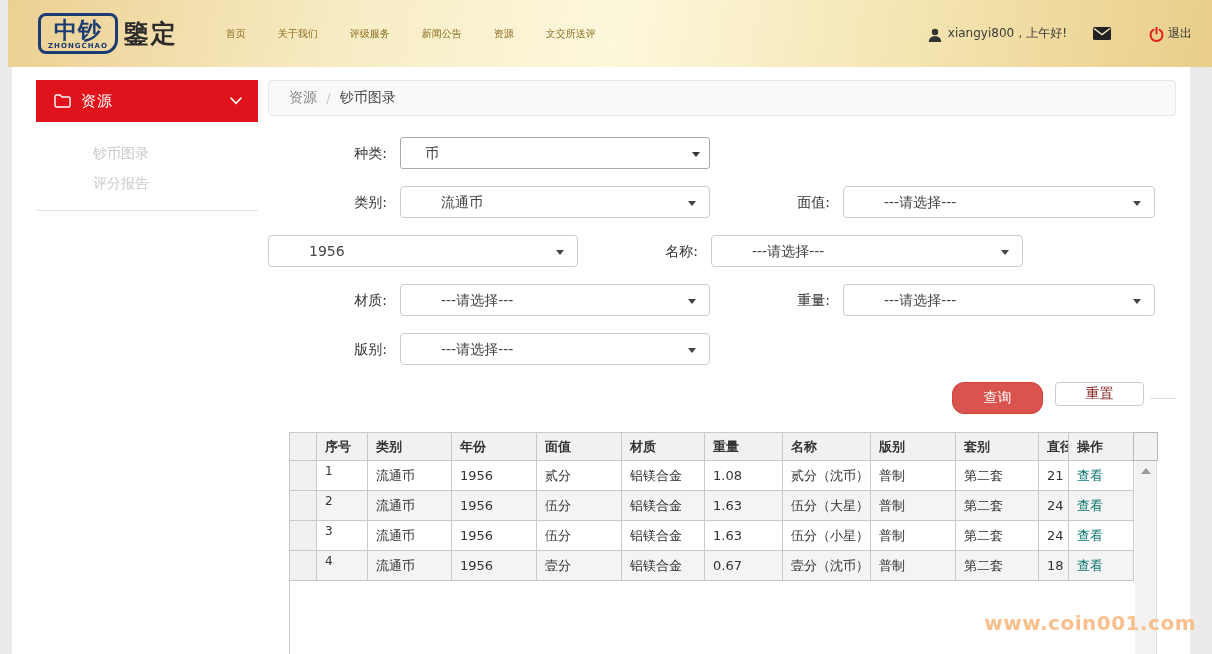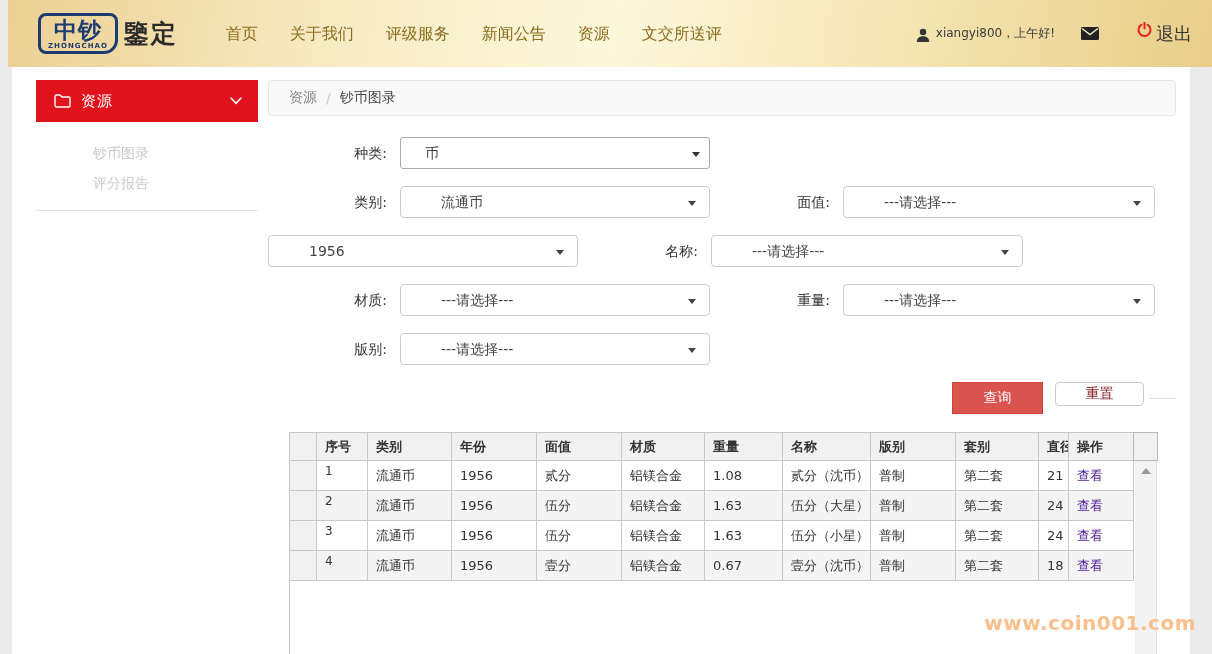--- a/index.html
+++ b/index.html
@@ -10,28 +10,28 @@
   .hdr { position:absolute; left:8px; top:0; width:1212px; height:67px;
     background:linear-gradient(100deg,#ecd093 0%,#f7ecc4 28%,#fdf7dc 50%,#f4e5b2 74%,#e9cd88 100%);
     display:flex; align-items:center; }
   .logo { display:flex; align-items:center; margin-left:30px; cursor:pointer; }
   .logo-box { border:3px solid #1b3b72; border-radius:8px 8px 14px 8px; padding:2px 7px 1px 7px;
     text-align:center; background:transparent; }
   .logo-zh { color:#1b3b72; font-size:23px; font-weight:700; letter-spacing:1px; line-height:24px; }
   .logo-en { color:#1b3b72; font-size:7px; font-weight:700; letter-spacing:1px; line-height:8px; }
   .logo-suffix { color:#2b2b2b; font-size:25px; font-weight:700; margin-left:6px; letter-spacing:2px; }
   .nav { display:flex; margin-left:32px; }
-  .nav a { display:block; padding:0 16px; font-size:16px; color:#8a6d1e; text-decoration:none;
+  .nav a { display:block; padding:0 16px; font-size:10px; color:#8a6d1e; text-decoration:none;
     line-height:67px; white-space:nowrap; }
   .hdr-right { margin-left:auto; display:flex; align-items:center; margin-right:28px; }
   .greet { display:flex; align-items:flex-end; color:#3a3a3a; font-size:12px; white-space:nowrap; }
   .greet svg { margin-right:6px; }
   .mail { margin-left:26px; cursor:pointer; display:flex; align-items:center; }
-  .logout { margin-left:38px; display:flex; align-items:flex-start; cursor:pointer;
-    color:#333; font-size:18px; }
+  .logout { margin-left:38px; display:flex; align-items:flex-end; cursor:pointer;
+    color:#333; font-size:12px; }
   .logout svg { margin-right:4px; }
 
   
   .card { position:absolute; left:12px; top:67px; width:1178px; height:587px;
     background:#fff; display:flex; overflow:hidden; }
 
   
   .sidebar { width:256px; flex:none; }
   .side-head { margin:13px 0 0 24px; width:222px; height:42px; background:#e0121b;
     color:#fff; display:flex; align-items:center; cursor:pointer; }
@@ -65,36 +65,36 @@
   .sel .arr { position:absolute; right:13px; top:14px; width:0; height:0;
     border-left:4px solid transparent; border-right:4px solid transparent;
     border-top:5px solid #444; }
   .sel.native .arr { right:9px; border-top-color:#333; }
 
   
   .btnrow { margin-top:17px; height:32px; display:flex; justify-content:flex-end;
     padding-right:32px; position:relative; }
   .btnline { position:absolute; right:0; top:16px; width:26px; height:1px; background:#ddd; }
   .btn-query { width:91px; height:32px; background:#d9534f; border:1px solid #d43f3a;
-    border-radius:0; color:#fff; font-size:14px; cursor:pointer;
+    border-radius:12px; color:#fff; font-size:14px; cursor:pointer;
     font-family:inherit; }
   .btn-reset { width:89px; height:24px; margin-left:12px; background:#fff; border:1px solid #ccc;
     border-radius:4px; color:#7f1d1d; font-size:14px; cursor:pointer; font-family:inherit; }
 
   
   .grid { position:relative; margin:18px 0 0 21px; width:869px; height:240px; }
   table { border-collapse:collapse; table-layout:fixed; width:844px; font-size:13px; }
   th,td { border:1px solid #c9c9c9; padding:0 0 0 8px; text-align:left; overflow:hidden;
     white-space:nowrap; }
   thead th { height:28px; background:#f1f1f1; font-weight:700; color:#333; }
   tbody td { height:30px; color:#333; background:#fff; }
   tbody tr:nth-child(even) td { background:#f4f4f4; }
   td.gut, th.gut { background:#f1f1f1 !important; padding:0; }
   td.seq { font-size:12px; vertical-align:top; padding-top:3px; }
-  td a.view { color:#4c1d95; text-decoration:none; cursor:pointer; }
+  td a.view { color:#0f766e; text-decoration:none; cursor:pointer; }
   .left-tail { position:absolute; left:0; top:149px; bottom:0; width:1px; background:#c9c9c9; }
   .vscroll { position:absolute; left:844px; top:0; bottom:0; width:25px; }
   .vscroll .filler { height:29px; background:#f1f1f1; border:1px solid #b9b9b9; }
   .vscroll .track { position:absolute; top:29px; bottom:0; left:2px; right:1px;
     background:#f3f3f3; border-right:1px solid #e0e0e0; cursor:pointer; }
   .vscroll .up { margin:7px auto 0 auto; width:0; height:0;
     border-left:5px solid transparent; border-right:5px solid transparent;
     border-bottom:6px solid #9a9a9a; }
 
   

